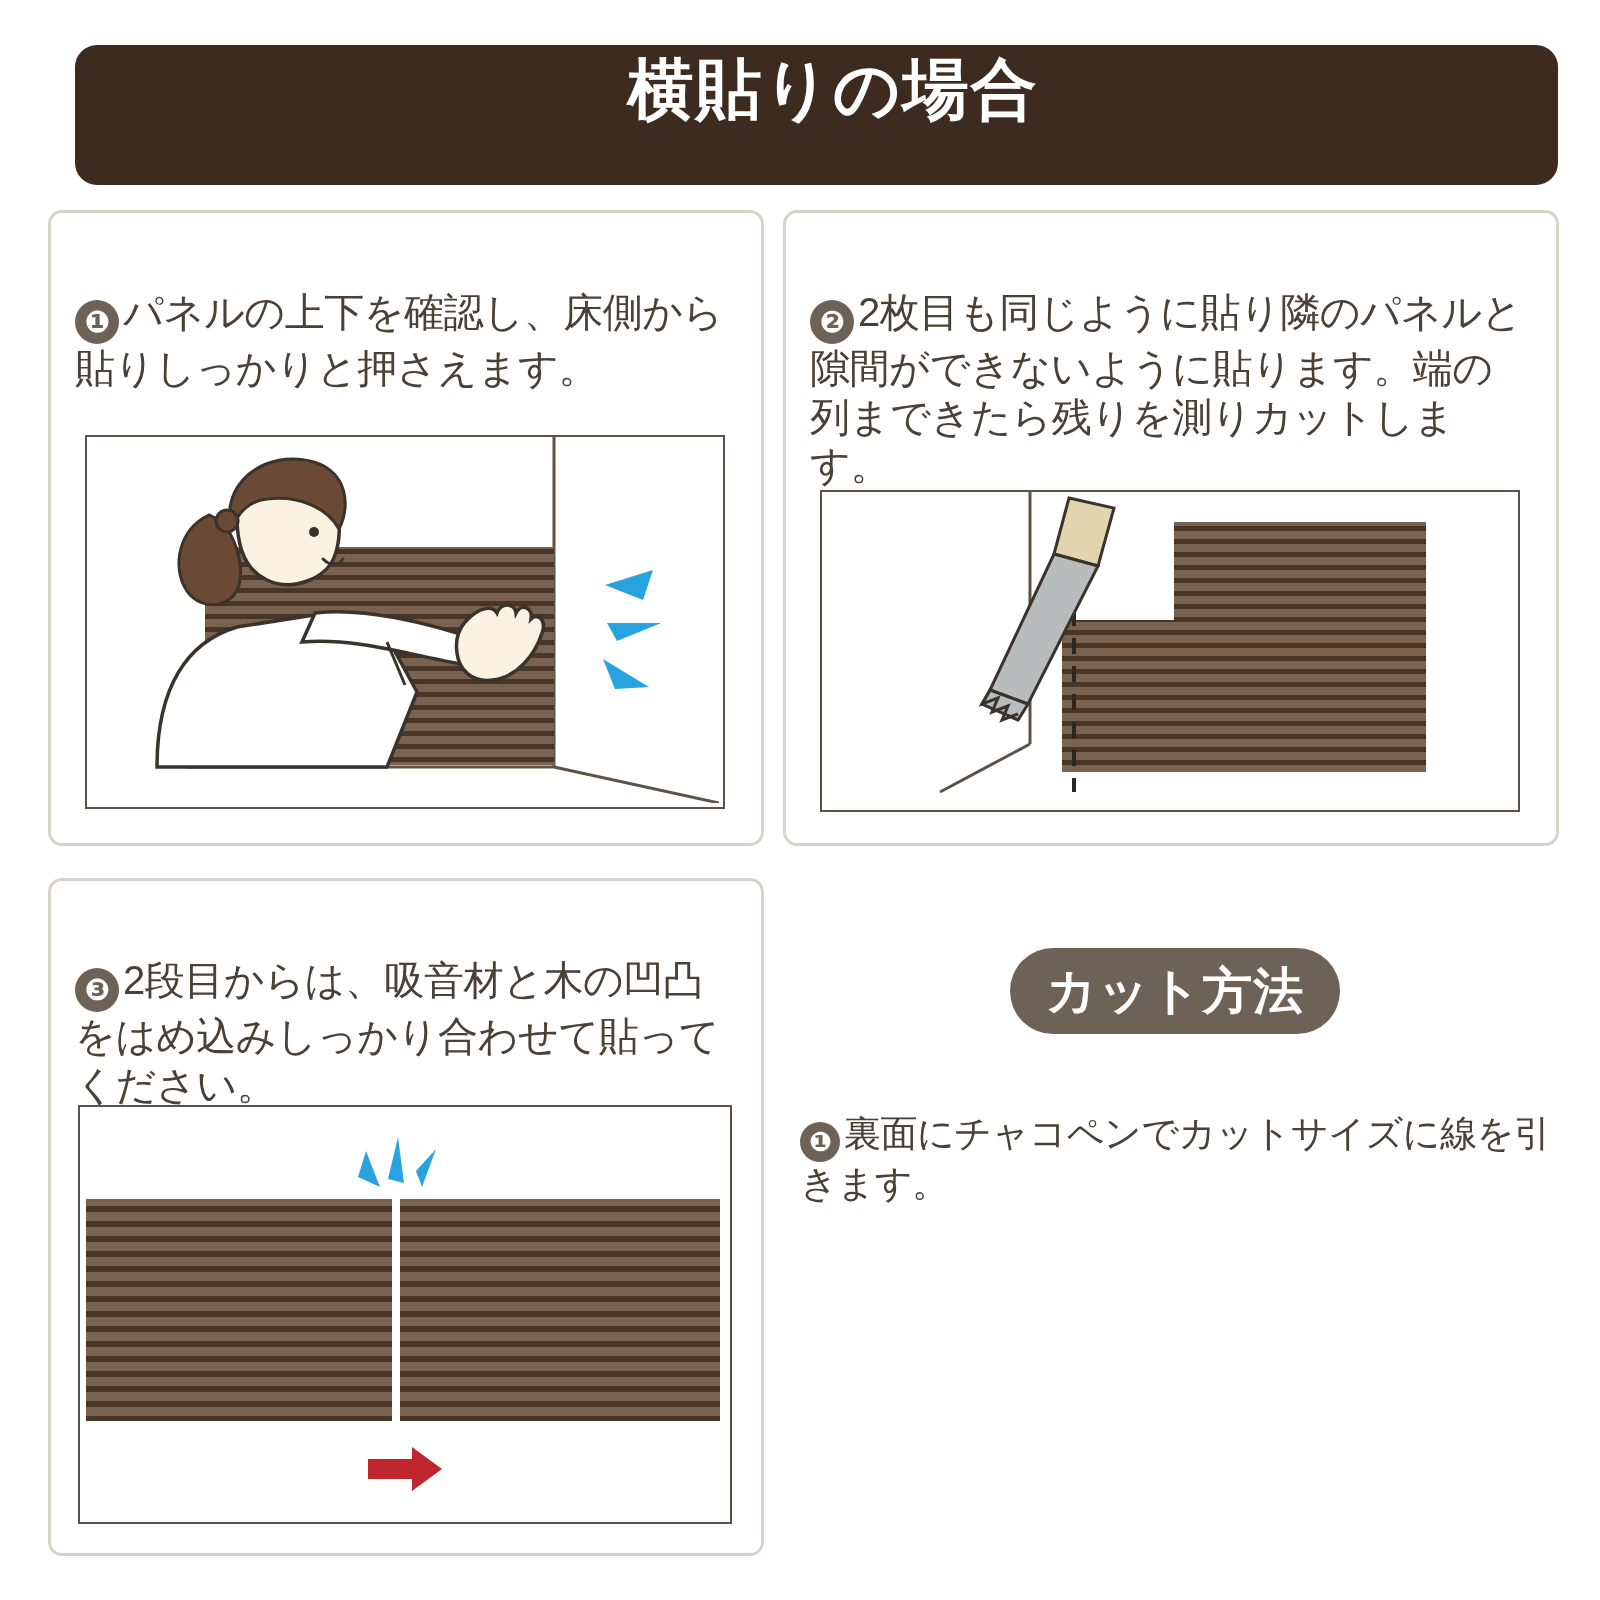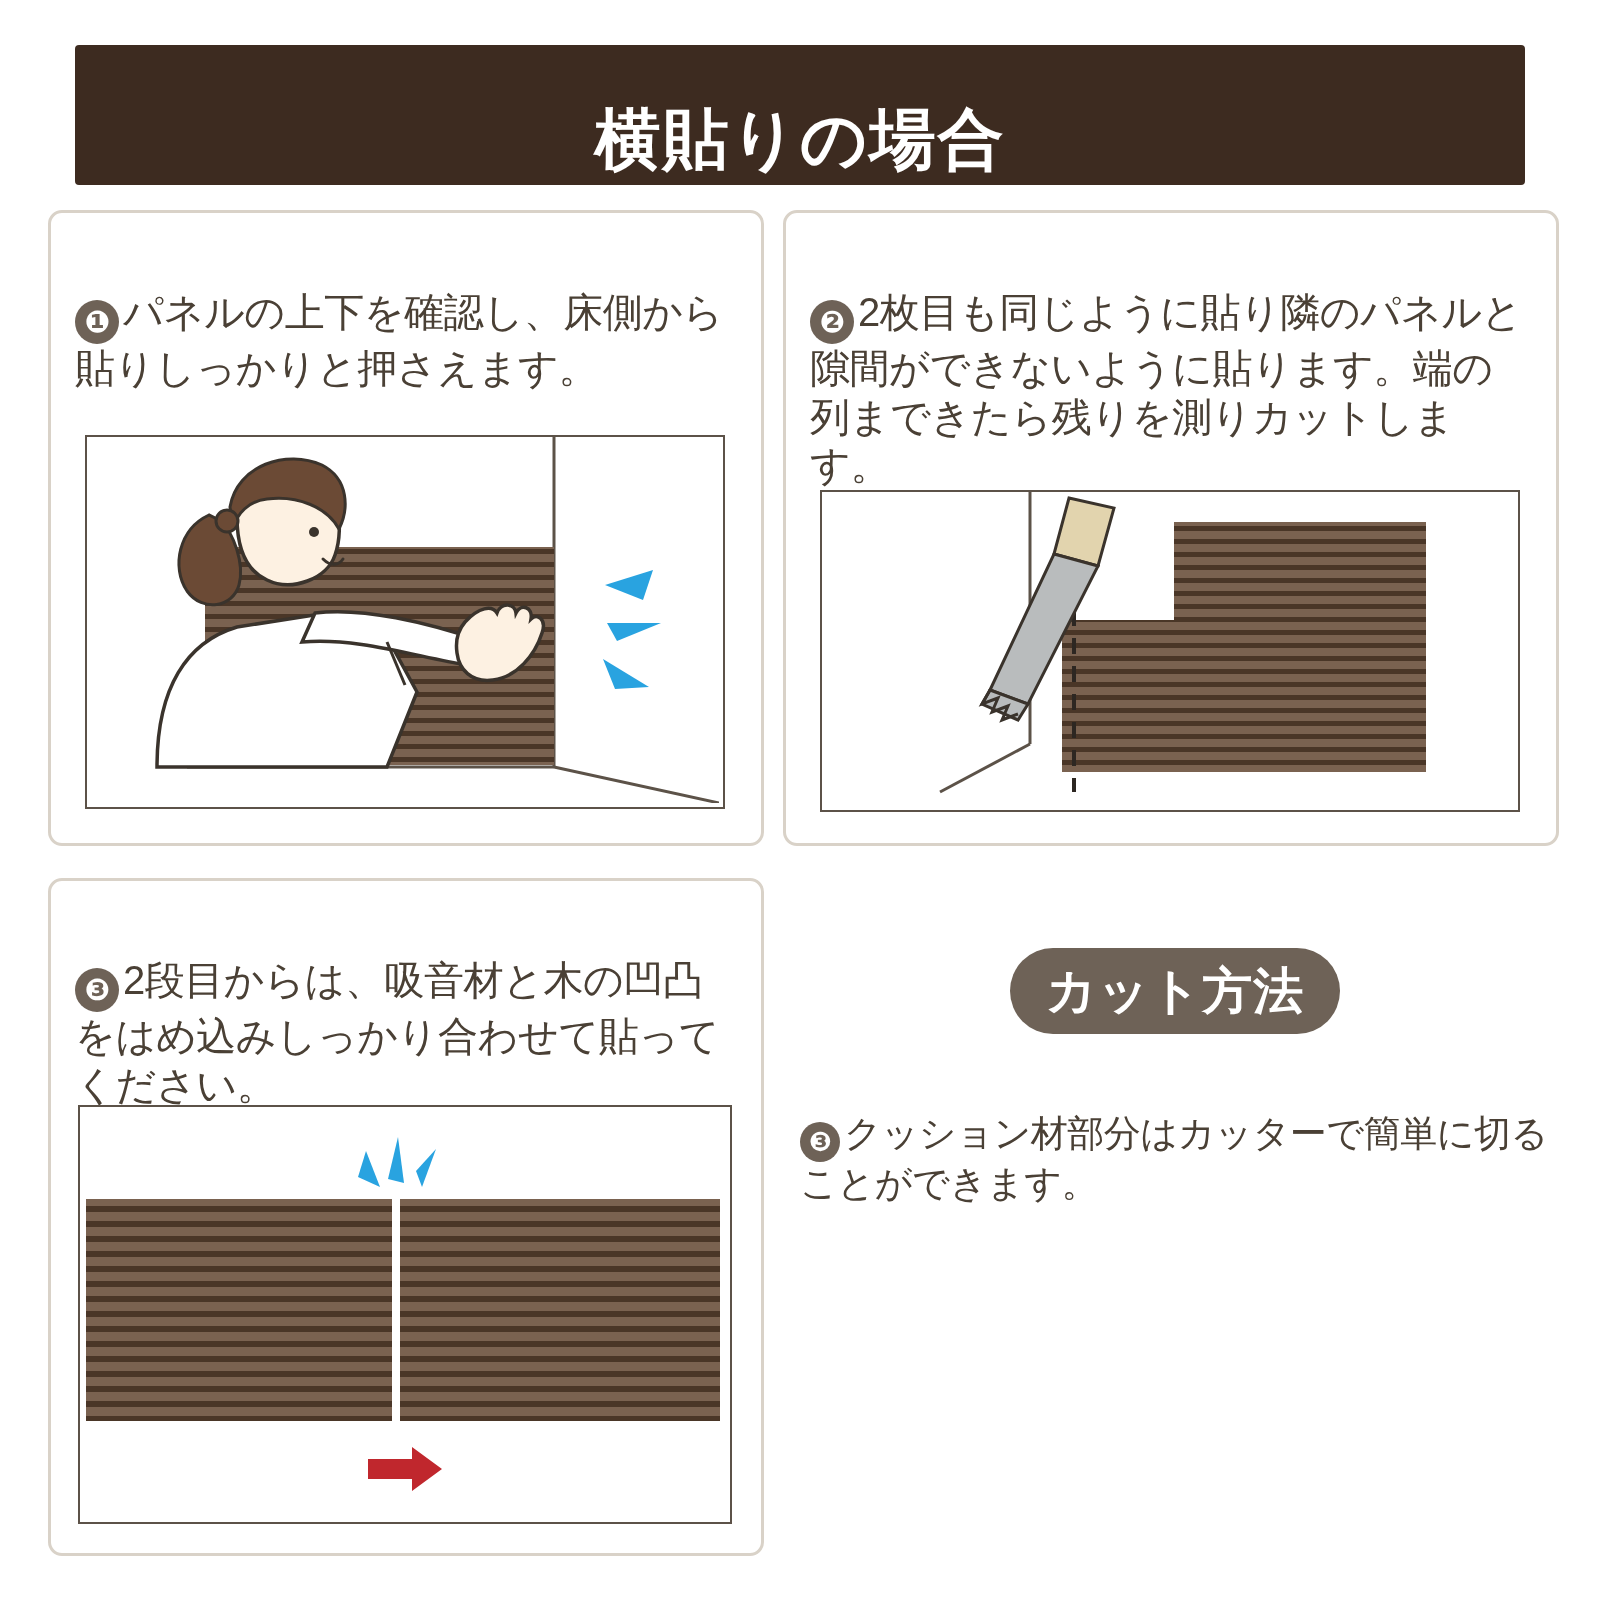--- a/index.html
+++ b/index.html
@@ -9,22 +9,22 @@
     font-family:"Liberation Sans","DejaVu Sans",sans-serif;
     color:#4a4035;
     position:relative;
     overflow:hidden;
   }
   .page{position:relative;width:1600px;height:1600px;}
 
   
   .banner{
     position:absolute;left:75px;top:45px;width:1450px;height:140px;
-    background:#3d2b20;border-radius:4px;
-    display:flex;align-items:flex-end;justify-content:center;
+    background:#3d2b20;border-radius:22px;
+    display:flex;align-items:flex-start;justify-content:center;padding-left:33px;
   }
   .banner-title{
     color:#ffffff;font-size:66px;font-weight:bold;letter-spacing:2px;
   }
 
   
   .card{
     position:absolute;background:#ffffff;border:3px solid #d9d2c8;border-radius:14px;
   }
   #card-1{left:48px;top:210px;width:710px;height:630px;}
@@ -184,17 +184,17 @@
       </g>
     </svg>
   </div>
 
   <div id="cut-badge">
     <span>カット方法</span>
   </div>
 
   <div class="cut-list">
     <div class="cut-item">
-      <span class="circnum">❸</span><span>クッション材部分はカッターで簡単に切ることができます。</span>
+      <span class="circnum">❶</span><span>裏面にチャコペンでカットサイズに線を引きます。</span>
     </div>
   </div>
 
 </div>
 
 </body></html>

